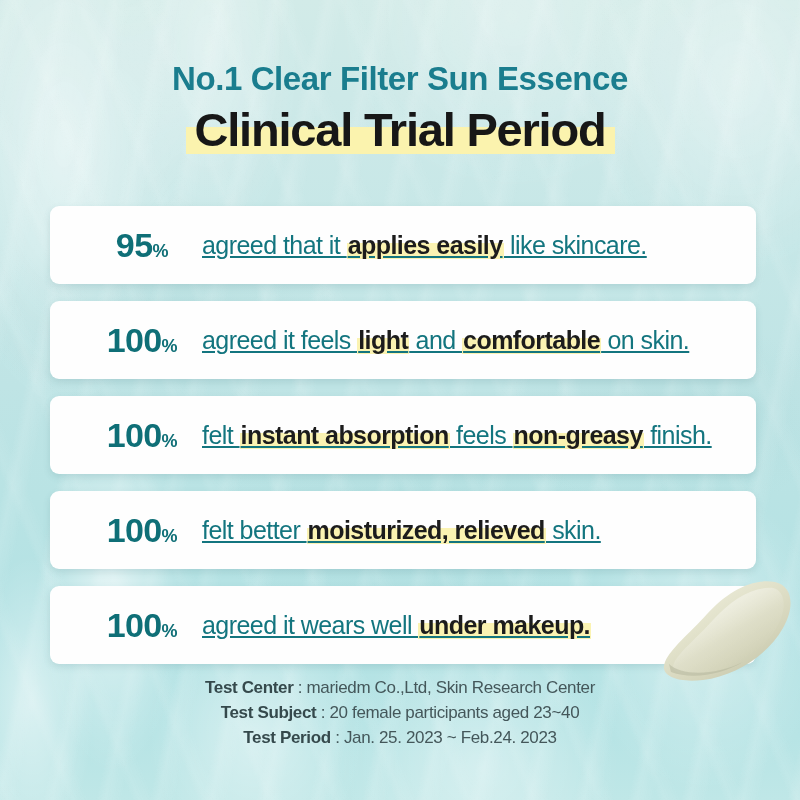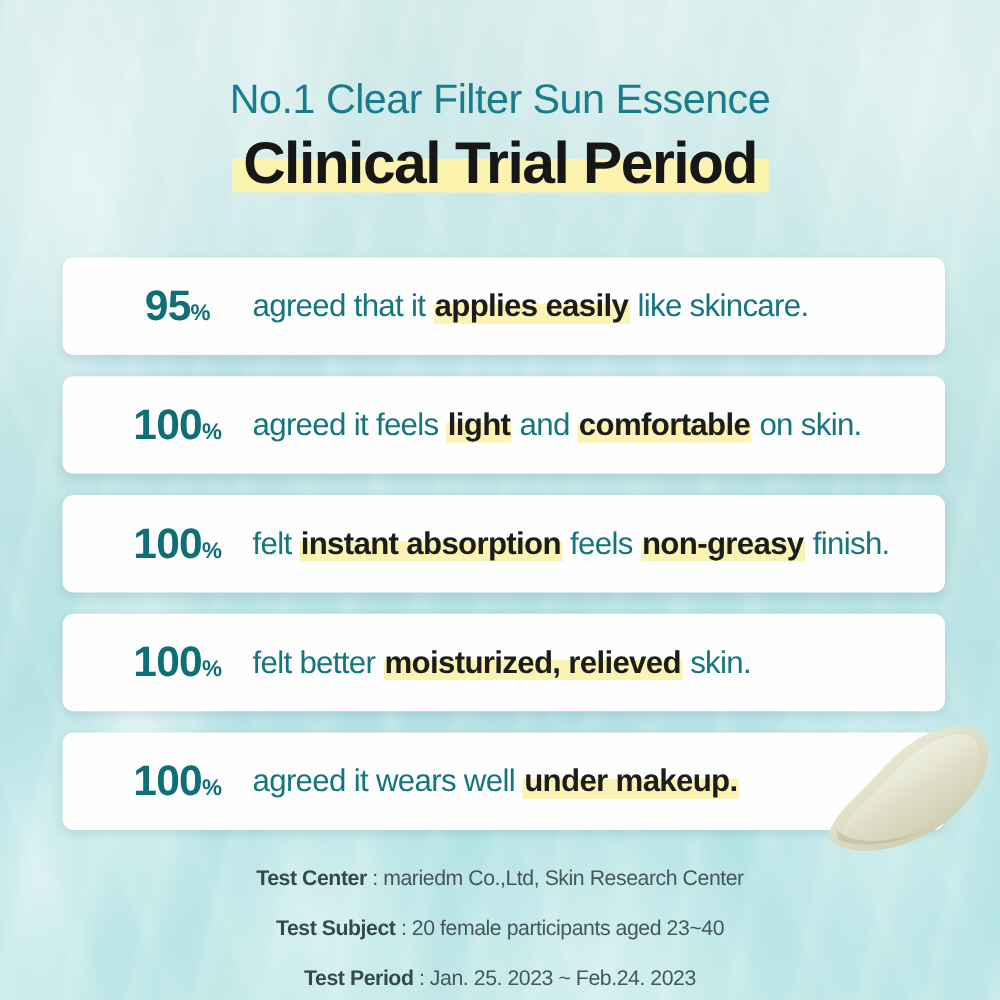--- a/index.html
+++ b/index.html
@@ -78,21 +78,21 @@
   .header {
     position: absolute;
     top: 62px;
     left: 0;
     width: 800px;
     text-align: center;
     z-index: 5;
   }
   .eyebrow {
     font-size: 33px;
-    font-weight: 400;
+    font-weight: 700;
     color: #1a7d8e;
     letter-spacing: -0.4px;
     line-height: 1.06;
     white-space: nowrap;
   }
   .main-title-wrap {
     margin-top: 8px;
     line-height: 1;
   }
   .main-title {
@@ -155,20 +155,21 @@
     letter-spacing: -0.3px;
   }
   .statement {
     flex: 1 1 auto;
     font-size: 25px;
     line-height: 1.15;
     color: #13757f;
     letter-spacing: -0.55px;
     white-space: nowrap;
     padding-right: 10px;
+    text-decoration: underline;
   }
   .statement .mark {
     position: relative;
     color: #1c1c1c;
     font-weight: 700;
     padding: 0 1px;
     z-index: 0;
   }
   .statement .mark::before {
     content: "";
@@ -204,21 +205,20 @@
     font-size: 17px;
     line-height: 1.46;
     letter-spacing: -0.35px;
   }
   .footer .lbl {
     font-weight: 700;
     color: #35494c;
   }
   .footer .row {
     white-space: nowrap;
-    margin-top: 15px;
   }
 </style>
 </head>
 <body>
 
 <div id="stage">
 
   <div class="caustics c1"></div>
   <div class="caustics c4"></div>
   <div class="caustics c3"></div>

